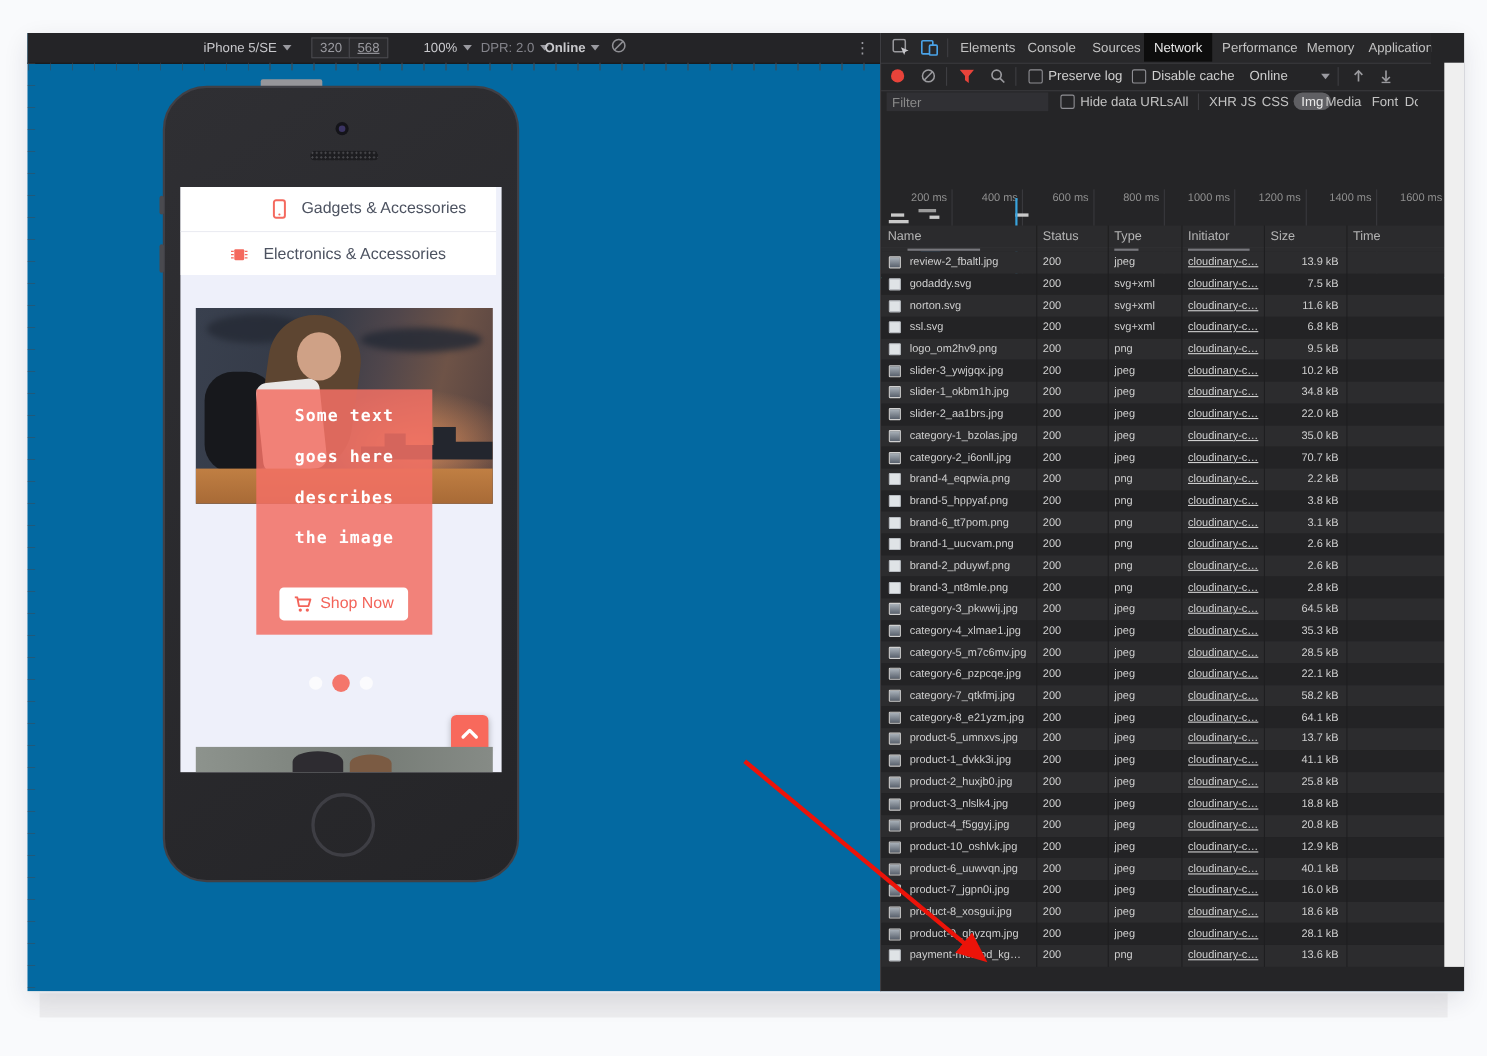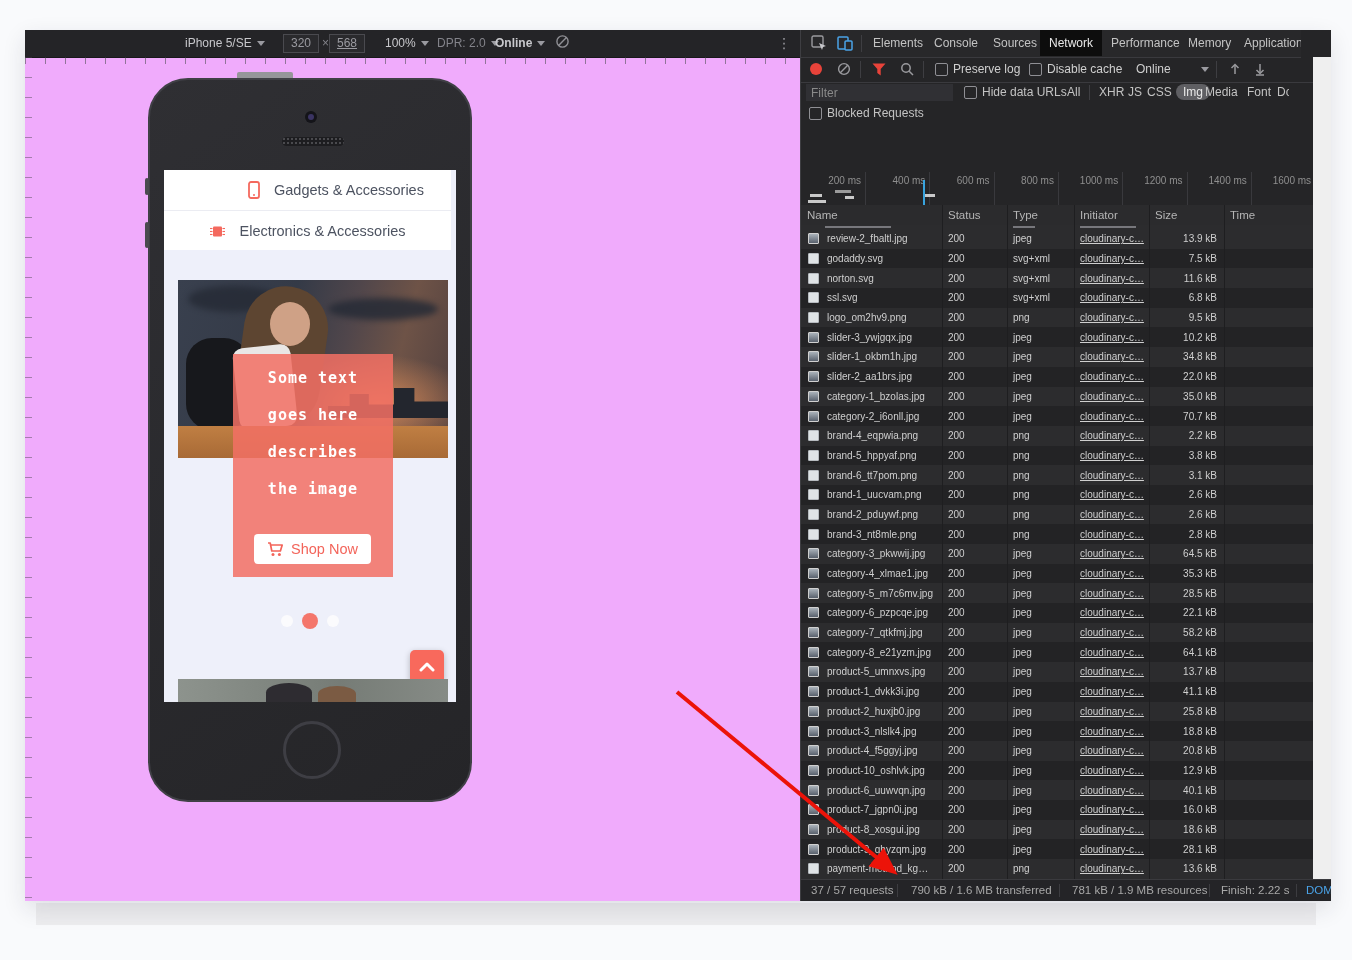--- a/index.html
+++ b/index.html
@@ -1,19 +1,19 @@
 <!DOCTYPE html>
 <html><head>
 <meta charset="utf-8">
 <style>
   html,body{margin:0;padding:0;background:#f9fafc;}
   #canvas{position:relative;width:1352px;height:960px;background:#f9fafc;overflow:hidden;
           font-family:"Liberation Sans",sans-serif;}
   
-  #shot{position:absolute;left:25px;top:30px;width:1305px;height:871px;background:#f0abfc;
+  #shot{position:absolute;left:25px;top:30px;width:1305px;height:871px;background:#0369a1;
         box-shadow:0 8px 22px rgba(30,34,60,.12);}
   #bottom-strip{position:absolute;left:36px;top:903px;width:1280px;height:22px;background:#ededef;}
   
   #devbar{position:absolute;left:0;top:0;width:775px;height:27px;background:#242427;border-bottom:1px solid #18181a;
           color:#c8c8cc;font-size:12px;}
   #devbar .item{position:absolute;top:6px;white-space:nowrap;}
   .caret{display:inline-block;width:0;height:0;border-left:4px solid transparent;border-right:4px solid transparent;
          border-top:5px solid #9a9aa0;margin-left:5px;vertical-align:middle;}
   .numbox{position:absolute;top:4px;width:34px;height:17px;background:#2a2a2d;border:1px solid #4a4a4f;
           color:#9a9aa0;font-size:12px;text-align:center;line-height:17px;}
@@ -122,21 +122,21 @@
 
 <div id="canvas">
   <div id="bottom-strip"></div>
 
   <div id="shot">
 
     <div id="devbar">
       <span class="item" style="left:160px;"><span>iPhone 5/SE</span><span class="caret"></span></span>
       <span class="numbox" style="left:258px;">320</span>
       <span class="item dim" style="left:297px;">×</span>
-      <span class="numbox" style="left:304px;text-decoration:underline;">568</span>
+      <span class="numbox" style="left:292px;text-decoration:underline;">568</span>
       <span class="item" style="left:360px;"><span>100%</span><span class="caret"></span></span>
       <span class="item dim" style="left:412px;"><span>DPR: 2.0</span><span class="caret"></span></span>
       <span class="item" style="left:470px;font-weight:bold;"><span>Online</span><span class="caret"></span></span>
       <span class="item" style="left:530px;top:4px;">
         <svg width="15" height="15" viewBox="0 0 15 15">
             <circle cx="7.5" cy="7.5" r="5.6" fill="none" stroke="#8f8f94" stroke-width="1.4"></circle>
             <line x1="3.6" y1="11.4" x2="11.4" y2="3.6" stroke="#8f8f94" stroke-width="1.4"></line>
           </svg>
       </span>
       <span class="item kebab" style="left:752px;top:5px;">⋮</span>
@@ -314,24 +314,20 @@
         <span class="ftype" style="left:298px;">XHR</span>
         <span class="ftype" style="left:327px;">JS</span>
         <span class="ftype" style="left:346px;">CSS</span>
         <span class="ftype pill-active" style="left:375px;">Img</span>
         <span class="ftype" style="left:404px;">Media</span>
         <span class="ftype" style="left:446px;">Font</span>
         <span class="ftype" style="left:476px;">Doc</span>
 
       </div>
 
-      <div id="blocked-row">
-        <span class="cbx" style="position:absolute;left:8px;top:3px;"></span>
-        <span class="ftype" style="left:26px;top:2px;">Blocked Requests</span>
-      </div>
 
       <div id="timeline">
         <div id="timeline-ticks">
             <div class="gridline" style="left: 64px;"></div>
             <div class="ticklabel" style="right: 452px;">200 ms</div>
             <div class="gridline" style="left: 128.3px;"></div>
             <div class="ticklabel" style="right: 387.7px;">400 ms</div>
             <div class="gridline" style="left: 192.6px;"></div>
             <div class="ticklabel" style="right: 323.4px;">600 ms</div>
             <div class="gridline" style="left: 256.9px;"></div>
@@ -681,31 +677,20 @@
             <span class="c time"></span>
           </div>
         </div>
 
       <div class="colsep" style="left:141px;"></div>
       <div class="colsep" style="left:206px;"></div>
       <div class="colsep" style="left:273px;"></div>
       <div class="colsep" style="left:348px;"></div>
       <div class="colsep" style="left:423px;"></div>
 
-      <div id="statusbar">
-        <span class="seg" style="left:10px;">37 / 57 requests</span>
-        <span class="sep" style="left:96px;"></span>
-        <span class="seg" style="left:110px;">790 kB / 1.6 MB transferred</span>
-        <span class="sep" style="left:258px;"></span>
-        <span class="seg" style="left:271px;">781 kB / 1.9 MB resources</span>
-        <span class="sep" style="left:408px;"></span>
-        <span class="seg" style="left:420px;">Finish: 2.22 s</span>
-        <span class="sep" style="left:495px;"></span>
-        <span class="seg blue" style="left:505px;">DOM</span>
-      </div>
 
       <div id="dt-scrollbar"></div>
     </div>
   </div>
 
   <svg id="arrow-svg" width="1352" height="960">
     <defs>
       <marker id="ah" markerWidth="8" markerHeight="8" refX="5.5" refY="3" orient="auto">
         <polygon points="0,0 7,3 0,6" fill="#ec1309"></polygon>
       </marker>

